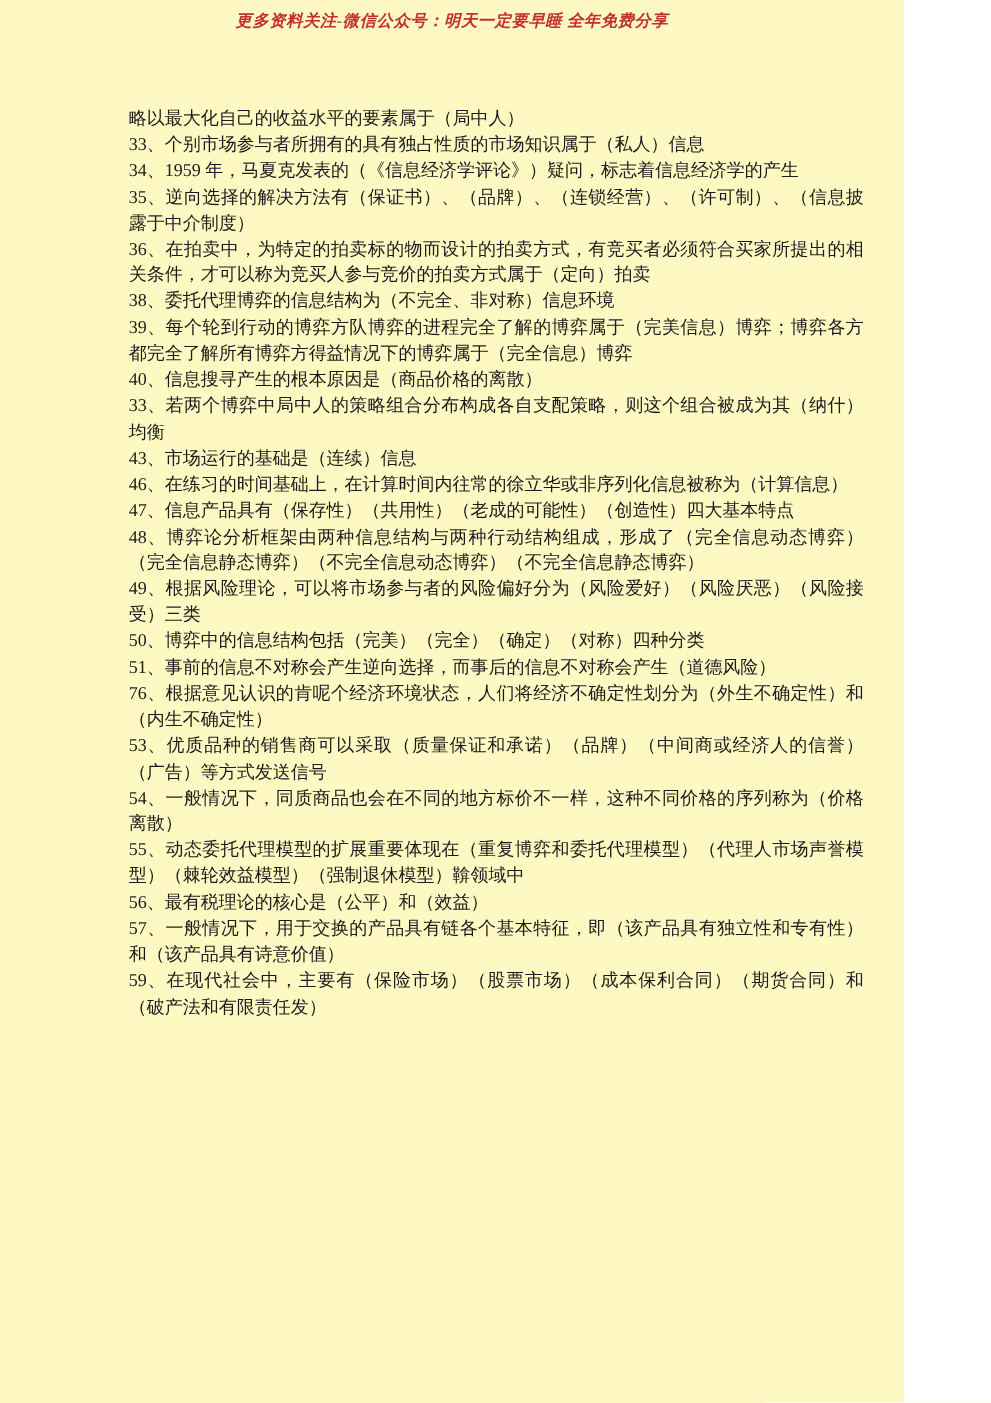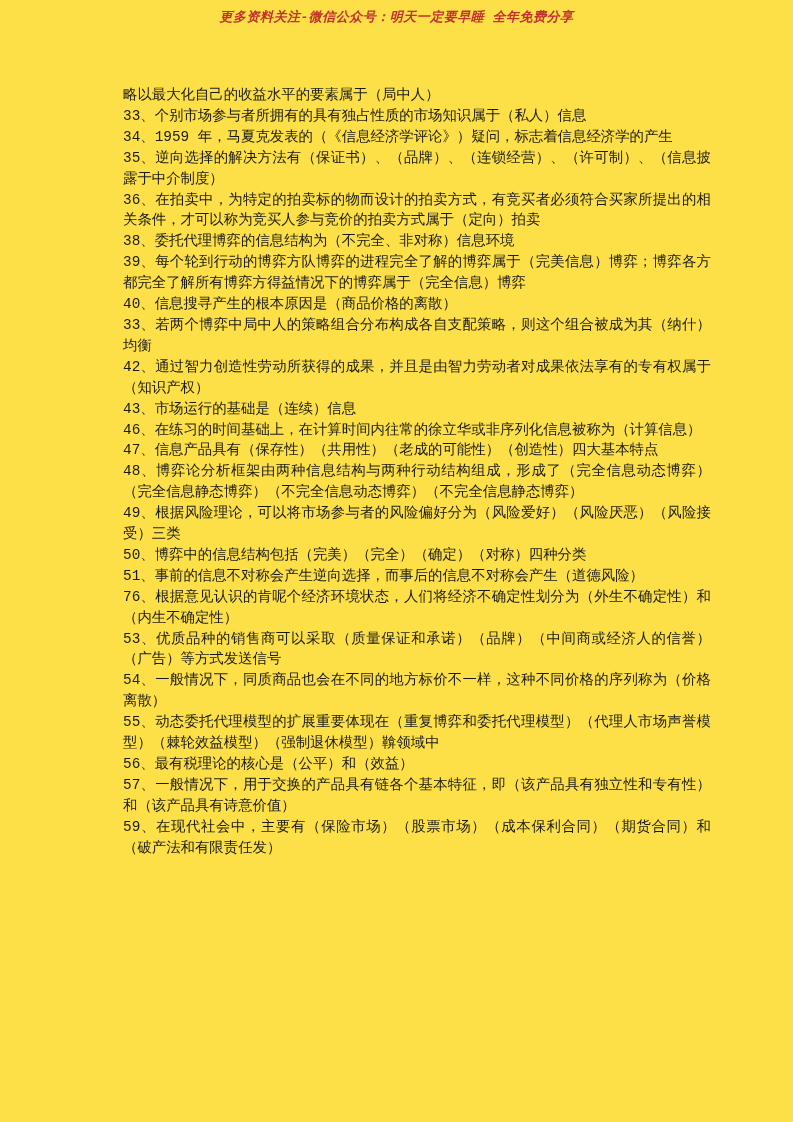--- a/index.html
+++ b/index.html
@@ -1,22 +1,22 @@
 <!DOCTYPE html>
 <html><head>
 <meta charset="utf-8">
 <style>
   html, body { margin: 0; padding: 0; background: #ffffff; }
   .page {
-    width: 793px;
+    width: 723px;
     height: 1122px;
-    background: #fde047;
+    background: #fef9c3;
     position: relative;
     overflow: hidden;
-    font-family: Liberation Mono, monospace;
+    font-family: Liberation Serif, serif;
   }
   .promo-header {
     position: absolute;
     top: 8px;
     left: 0;
     right: 0;
     text-align: center;
     font-size: 13px;
     font-style: italic;
     font-weight: bold;
@@ -25,40 +25,38 @@
   }
   .content {
     position: absolute;
     top: 85px;
     left: 103px;
     width: 588px;
     color: #1a1a1a;
     font-size: 14.4px;
     line-height: 20.9px;
     text-align: justify;
-    margin-left: 20px;
   }
   .para { margin: 0; padding: 0; }
 </style>
 </head>
 <body>
 
 <div class="page">
   <div class="promo-header" style="color: rgb(194, 48, 48);">更多资料关注-微信公众号：明天一定要早睡 全年免费分享</div>
   <div class="content" id="content">
       <p class="para">略以最大化自己的收益水平的要素属于（局中人）</p>
       <p class="para">33、个别市场参与者所拥有的具有独占性质的市场知识属于（私人）信息</p>
       <p class="para">34、1959 年，马夏克发表的（《信息经济学评论》）疑问，标志着信息经济学的产生</p>
       <p class="para">35、逆向选择的解决方法有（保证书）、（品牌）、（连锁经营）、（许可制）、（信息披露于中介制度）</p>
       <p class="para">36、在拍卖中，为特定的拍卖标的物而设计的拍卖方式，有竞买者必须符合买家所提出的相关条件，才可以称为竞买人参与竞价的拍卖方式属于（定向）拍卖</p>
       <p class="para">38、委托代理博弈的信息结构为（不完全、非对称）信息环境</p>
       <p class="para">39、每个轮到行动的博弈方队博弈的进程完全了解的博弈属于（完美信息）博弈；博弈各方都完全了解所有博弈方得益情况下的博弈属于（完全信息）博弈</p>
       <p class="para">40、信息搜寻产生的根本原因是（商品价格的离散）</p>
       <p class="para">33、若两个博弈中局中人的策略组合分布构成各自支配策略，则这个组合被成为其（纳什）均衡</p>
-      <p class="para">42、通过智力创造性劳动所获得的成果，并且是由智力劳动者对成果依法享有的专有权属于（知识产权）</p>
       <p class="para">43、市场运行的基础是（连续）信息</p>
       <p class="para">46、在练习的时间基础上，在计算时间内往常的徐立华或非序列化信息被称为（计算信息）</p>
       <p class="para">47、信息产品具有（保存性）（共用性）（老成的可能性）（创造性）四大基本特点</p>
       <p class="para">48、博弈论分析框架由两种信息结构与两种行动结构组成，形成了（完全信息动态博弈）（完全信息静态博弈）（不完全信息动态博弈）（不完全信息静态博弈）</p>
       <p class="para">49、根据风险理论，可以将市场参与者的风险偏好分为（风险爱好）（风险厌恶）（风险接受）三类</p>
       <p class="para">50、博弈中的信息结构包括（完美）（完全）（确定）（对称）四种分类</p>
       <p class="para">51、事前的信息不对称会产生逆向选择，而事后的信息不对称会产生（道德风险）</p>
       <p class="para">76、根据意见认识的肯呢个经济环境状态，人们将经济不确定性划分为（外生不确定性）和（内生不确定性）</p>
       <p class="para">53、优质品种的销售商可以采取（质量保证和承诺）（品牌）（中间商或经济人的信誉）（广告）等方式发送信号</p>
       <p class="para">54、一般情况下，同质商品也会在不同的地方标价不一样，这种不同价格的序列称为（价格离散）</p>

